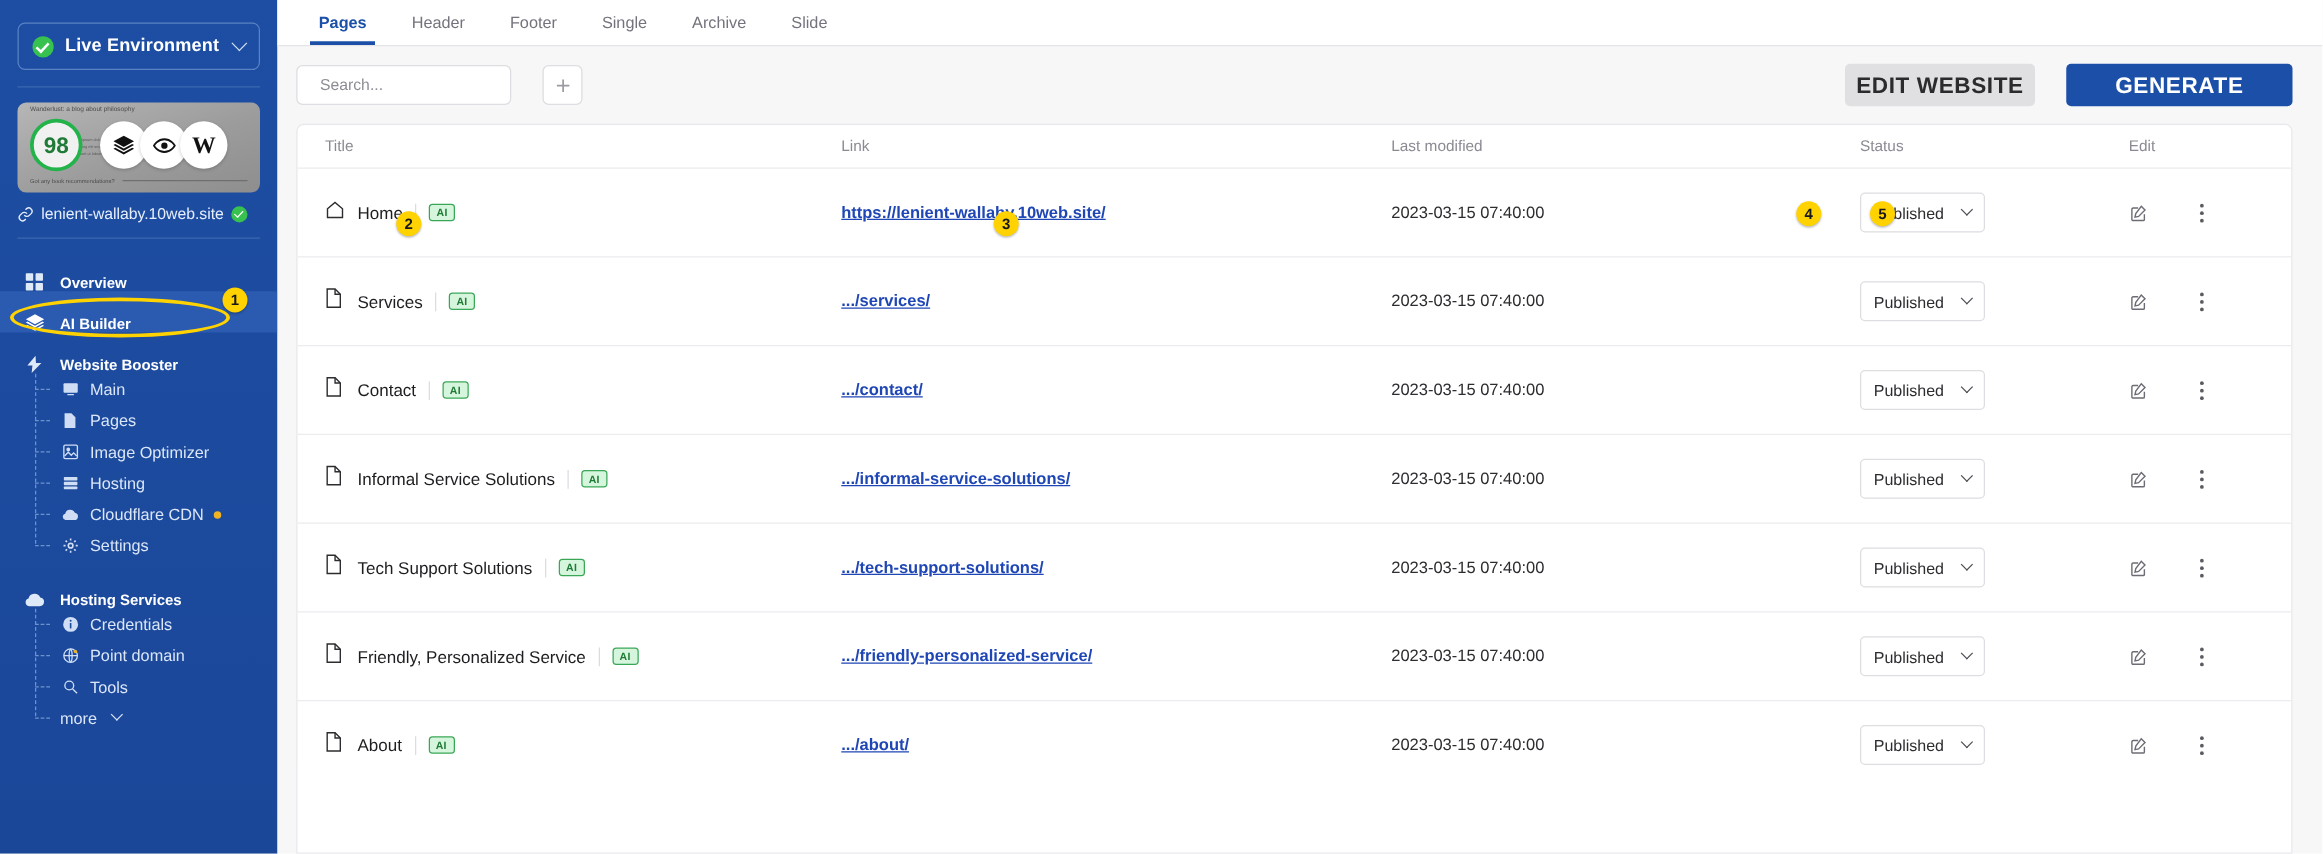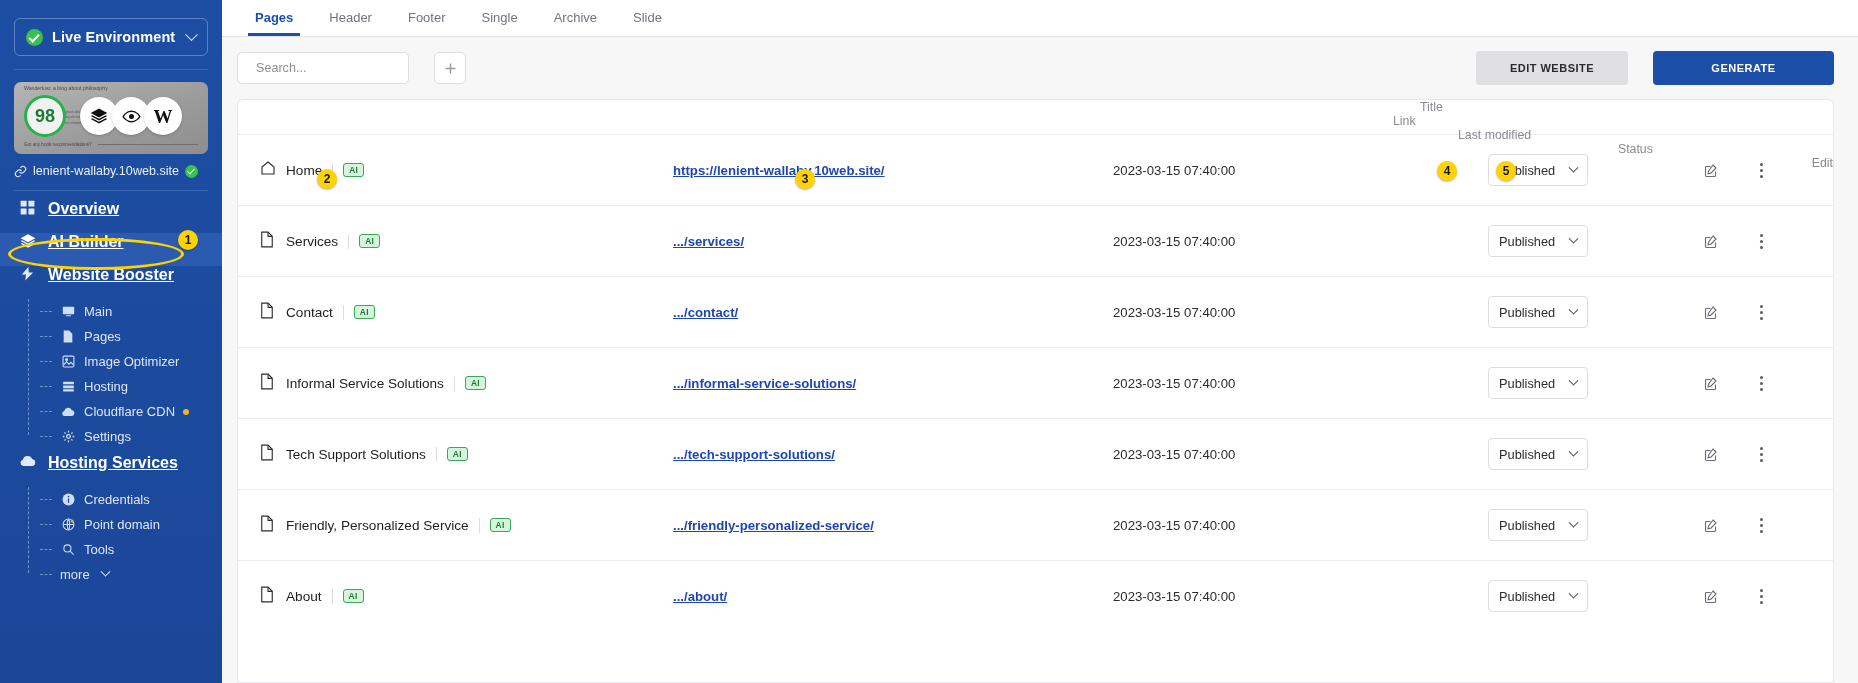--- a/index.html
+++ b/index.html
@@ -82,27 +82,27 @@
   }
   .site-url .okdot::after {
     content:""; position:absolute; left:4px; top:2.6px; width:3px; height:6px;
     border: solid #fff; border-width: 0 1.6px 1.6px 0; transform: rotate(43deg);
   }
 
   .sb-divider2 { height: 1px; background: #3a68b0; margin: 12px 14px 0 14px; }
 
   .nav { margin-top: 9px; }
   .nav-item {
-    display: flex; align-items: flex-start; gap: 11px; height: 33px;
-    padding: 0 14px 0 18px; color: #fff; font-size: 16px; font-weight: 700;
-    cursor: pointer; position: relative; text-decoration: underline;
+    display: flex; align-items: flex-end; gap: 11px; height: 33px;
+    padding: 0 14px 0 18px; color: #fff; font-size: 12px; font-weight: 700;
+    cursor: pointer; position: relative;
   }
   .nav-item.active { background: #2a5bb0; }
   .nav-item .ico { width: 19px; display:flex; align-items:center; justify-content:center; flex:0 0 19px; }
-  .sub-wrap { position: relative; padding-left: 12px; }
+  .sub-wrap { position: relative; padding-left: 0; }
   .sub-wrap::before {
     content:""; position:absolute; left: 28px; top: 0; bottom: 14px;
     border-left: 1px dashed #6d93cf;
   }
   .sub-item {
     display: flex; align-items: center; gap: 8px; height: 25px;
     padding-left: 48px; color: #dbe6f7; font-size: 13px; cursor: pointer; position: relative;
   }
   .sub-item::before {
     content:""; position:absolute; left: 28px; top: 12px; width: 12px;
@@ -151,32 +151,32 @@
     font-family: "Liberation Sans", sans-serif; background: transparent;
   }
   .search-box input::placeholder { color: #8d8d95; }
   .add-btn {
     width: 32px; height: 32px; background: #fff; border: 1px solid #dddde2;
     border-radius: 5px; display:flex; align-items:center; justify-content:center; cursor:pointer;
   }
   .tb-spacer { flex: 1; }
   .btn {
     height: 34px; border-radius: 4px; display:flex; align-items:center; justify-content:center;
-    font-size: 11px; font-weight: 700; letter-spacing: .5px; cursor: pointer; border: none;
+    font-size: 18px; font-weight: 700; letter-spacing: .5px; cursor: pointer; border: none;
     font-family: "Liberation Sans", sans-serif;
     text-align: center;
   }
   .btn-edit { width: 152px; background: #e0e0e2; color: #2b2b2e; }
   .btn-generate { width: 181px; background: #1c50a8; color: #fff; }
 
   .table-card {
     margin: 0 24px 0 15px; background: #fff; border: 1px solid #e8e8ec;
     border-radius: 6px 6px 0 0; flex: 1; overflow: hidden;
   }
-  .thead { display: flex; align-items: flex-end; height: 34px; padding: 0 0 0 0; flex-direction: column; }
+  .thead { display: flex; align-items: center; height: 34px; padding: 0 0 0 0; }
   .tr { display: flex; align-items: center; height: 71px; border-top: 1px solid #ececf0; }
   .thead .th { font-size: 12.3px; color: #8a8a93; }
   .c-title { width: 435px; padding-left: 22px; display: flex; align-items: center; gap: 10px; }
   .c-link  { width: 440px; }
   .c-mod   { width: 375px; }
   .c-status{ width: 215px; }
   .c-edit  { flex: 1; }
 
   .doc-ico, .home-ico { flex: 0 0 16px; }
   .row-title { font-size: 13.6px; color: #1e1e22; font-weight: 400; white-space: nowrap; }

